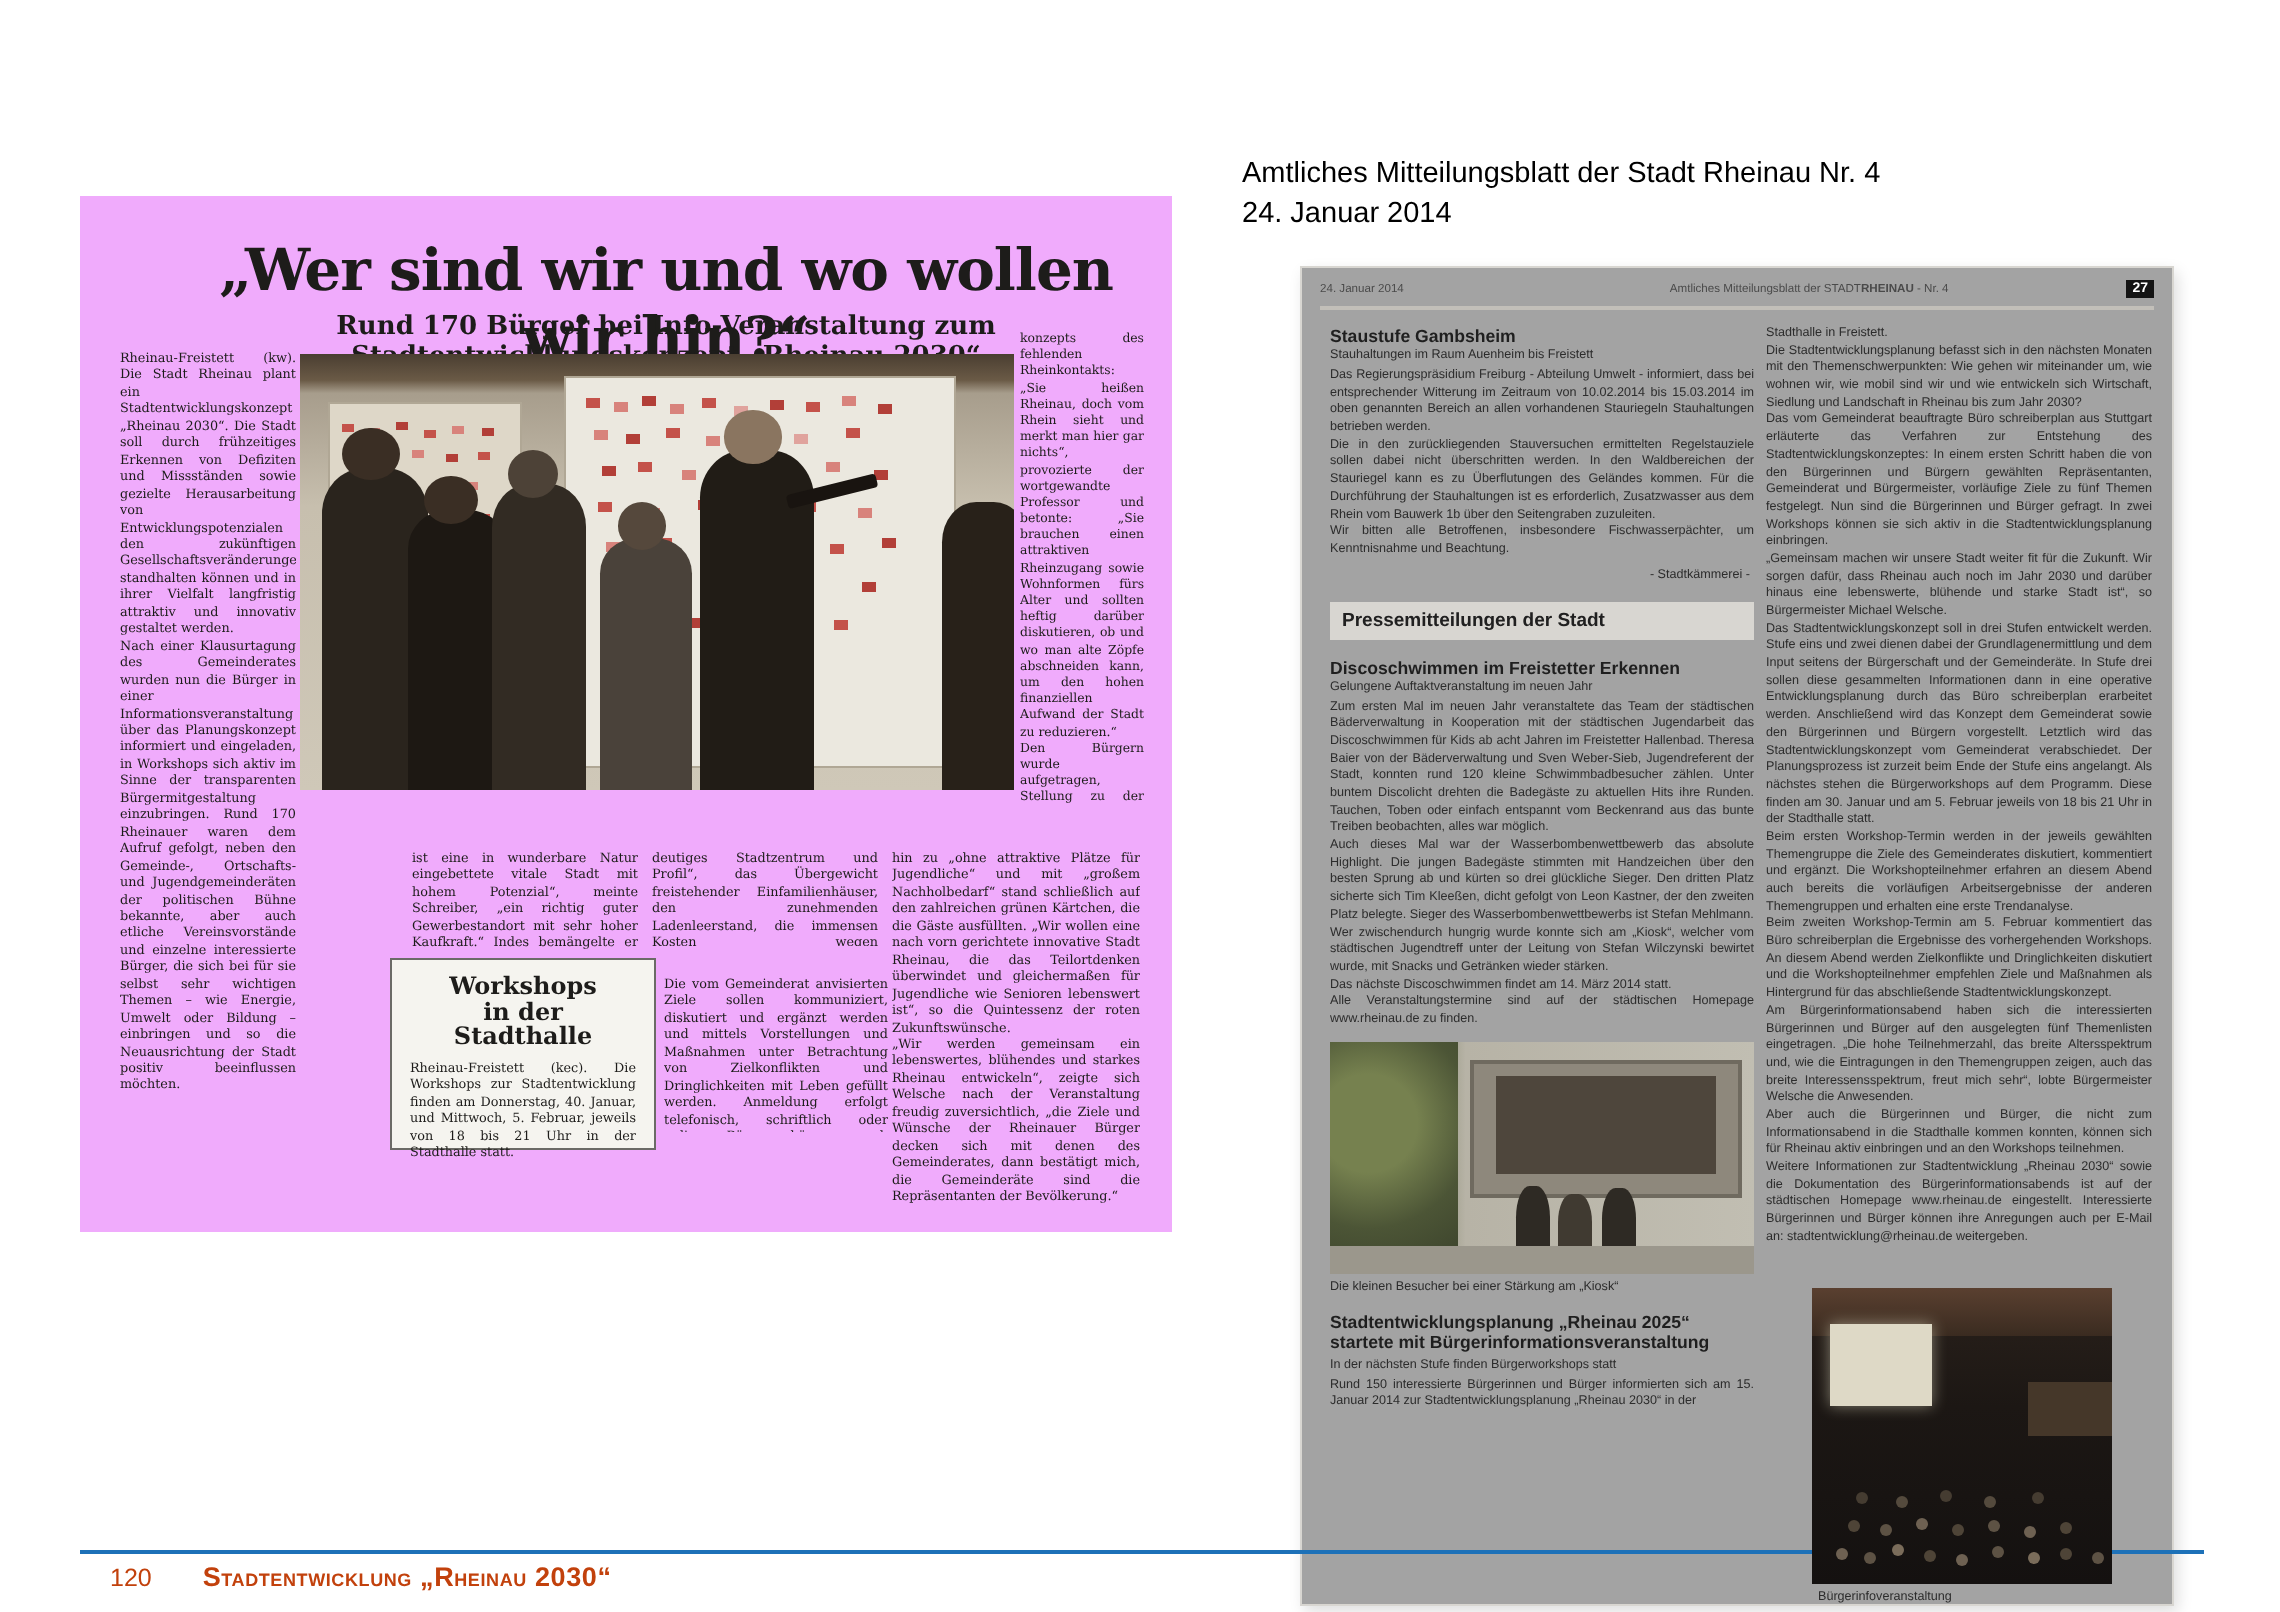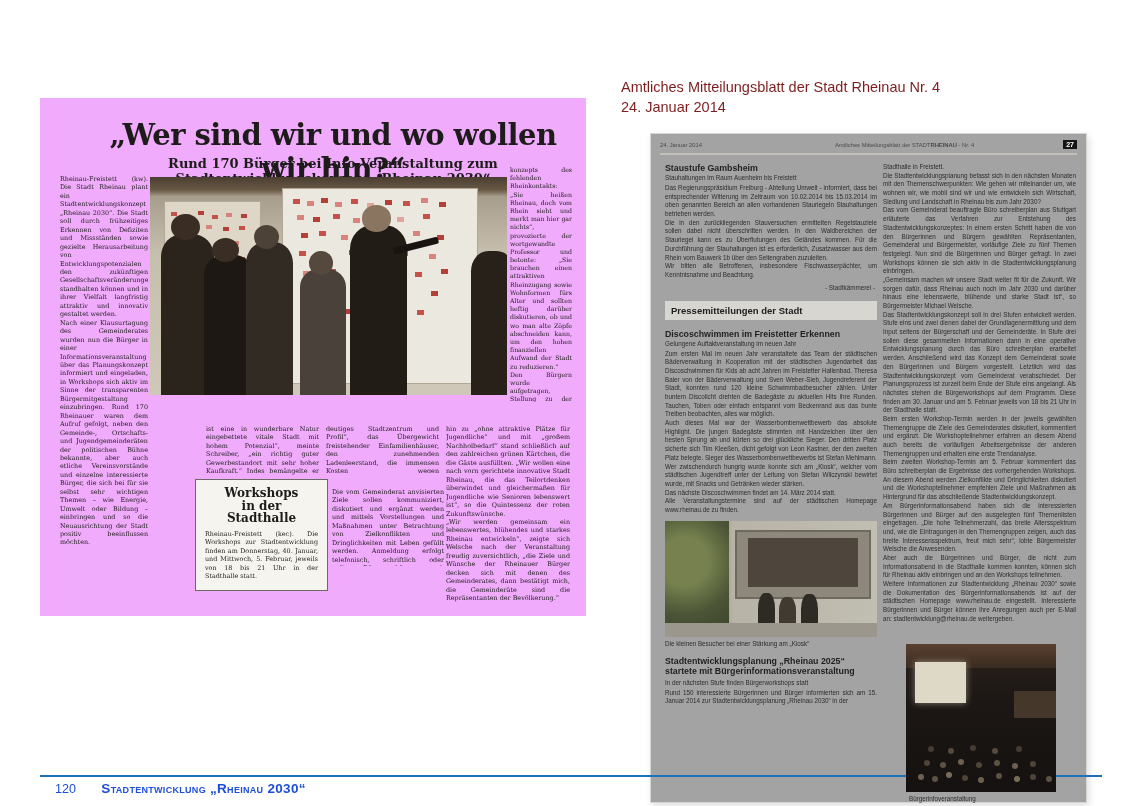--- a/index.html
+++ b/index.html
@@ -18,21 +18,21 @@
   .clip-colR{position:absolute;left:470px;top:68px;width:62px;height:236px;font-size:6.2px;}
   .clip-frag{position:absolute;left:110px;top:327px;width:54px;height:162px;}
   .clip-colB{position:absolute;left:166px;top:327px;width:113px;height:50px;}
   .clip-colC1{position:absolute;left:286px;top:327px;width:113px;height:48px;}
   .clip-colC2{position:absolute;left:292px;top:390px;width:112px;height:78px;}
   .clip-colD{position:absolute;left:406px;top:327px;width:124px;height:190px;}
   .clip-caption{position:absolute;left:110px;top:300px;width:424px;font-size:6.6px;
         font-style:italic;line-height:1.35;color:#333;}
   .clip-caption .cap{display:block;width:372px;}
   .clip-caption .credit{position:absolute;right:2px;bottom:0;}
-  .clip-box{position:absolute;left:155px;top:381px;width:133px;height:112px;box-sizing:border-box;
+  .clip-box{position:absolute;left:155px;top:381px;width:133px;height:96px;box-sizing:border-box;
         border:1px solid #6b6a66;background:#f5f4ef;padding:7px 9px 5px;}
   .box-title{text-align:center;font-weight:bold;font-size:12px;line-height:1.05;white-space:pre-line;}
   .box-body{margin-top:5px;font-size:6.4px;line-height:1.32;text-align:justify;}
 
   
   .clip-photo{position:absolute;left:110px;top:79px;width:357px;height:218px;overflow:hidden;
         box-shadow:inset 0 0 0 1px #b9b2a4;}
   .ph{position:absolute;}
   .p1-base{inset:0;background:linear-gradient(180deg,#4a3e31 0%,#6a5a46 6%,#a79d8c 9%,#c7bfae 35%,#cfc8b8 100%);}
   .p1-boardL{left:4%;top:11%;width:27%;height:60%;background:#ded7c8;box-shadow:inset 0 0 0 1px #b0a795;}
@@ -61,21 +61,21 @@
   .p1-head{border-radius:50%;background:#3a2e24;}
   .p1-ha{left:6%;bottom:71%;width:8%;height:12%;}
   .p1-hb{left:17.5%;bottom:61%;width:7.5%;height:11%;}
   .p1-hc{left:29%;bottom:67%;width:7%;height:11%;background:#4d4237;}
   .p1-hd{left:44.5%;bottom:55%;width:6.8%;height:11%;background:#55483c;}
   .p1-he{left:59.5%;bottom:75%;width:8%;height:12%;background:#8a7560;}
   .p1-arm{left:68%;top:30%;width:13%;height:3.2%;background:#191410;transform:rotate(-14deg);border-radius:2px;}
 
   
   .right-header{position:absolute;left:621px;top:77px;width:420px;font-size:14.5px;
-        line-height:1.38;color:#7f1d1d;}
+        line-height:1.38;color:#000000;}
 
   
   .bulletin{position:absolute;left:650px;top:133px;width:435px;height:668px;background:#a3a3a3;
         border:1px solid #d8d6d1;box-shadow:2px 3px 7px rgba(0,0,0,.13);color:#2c2c2c;}
   .masthead{position:absolute;left:9px;top:6px;width:417px;display:flex;align-items:center;
         font-size:5.8px;color:#4a4a4a;border-bottom:2px solid #c2bfb9;padding-bottom:4px;}
   .m-date{width:92px;text-align:left;}
   .m-center{flex:1;text-align:center;}
   .m-page{background:#141414;color:#fff;font-weight:bold;font-size:7px;padding:1px 3px;margin-left:6px;}
   .b-left{position:absolute;left:14px;top:29px;width:212px;}
@@ -106,21 +106,21 @@
   .p3-heads{left:8%;bottom:8%;width:6px;height:6px;border-radius:50%;background:#6e6152;
      box-shadow:14px 2px #5d5244,28px -2px #7a6c5a,44px 1px #4e4437,60px 3px #6e6152,78px -1px #5d5244,
        96px 2px #7a6c5a,112px 0 #4e4437,128px 2px #5d5244,
        6px -14px #4e4437,22px -12px #5d5244,40px -15px #6e6152,58px -12px #4e4437,76px -14px #5d5244,
        94px -11px #6e6152,112px -13px #4e4437,
        10px -28px #453c31,30px -26px #544a3d,52px -29px #453c31,74px -26px #544a3d,98px -28px #453c31;}
   .b-cap2{position:absolute;left:258px;top:661px;width:150px;font-size:6.3px;z-index:6;}
 
   
   .footer-rule{position:absolute;left:40px;top:775px;width:1062px;height:2px;background:#1d71b8;z-index:4;}
-  .footer-text{position:absolute;left:55px;top:781px;color:#1d4ed8;font-size:12.5px;z-index:4;}
+  .footer-text{position:absolute;left:55px;top:781px;color:#c2410c;font-size:12.5px;z-index:4;}
   .footer-text .sec{margin-left:22px;font-weight:bold;font-variant:small-caps;font-size:13.5px;letter-spacing:.3px;}
 </style>
 </head>
 <body>
 
 <div id="canvas">
 
   <section class="clip">
     <h1 class="clip-headline">„Wer sind wir und wo wollen wir hin?“</h1>
     <div class="clip-subhead">Rund 170 Bürger bei Info-Veranstaltung zum Stadtentwicklungskonzept „Rheinau 2030“</div>

